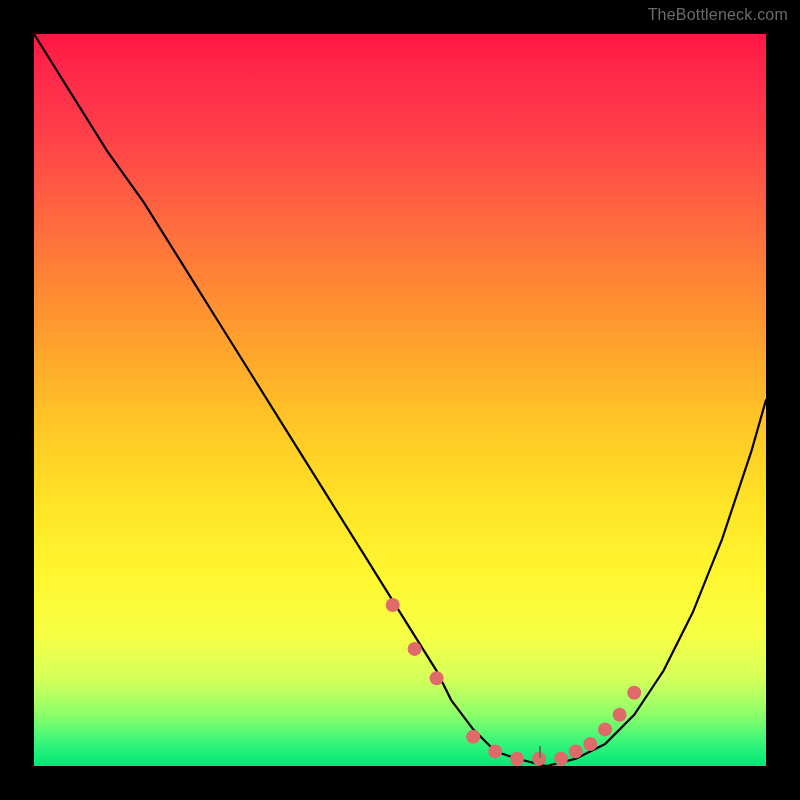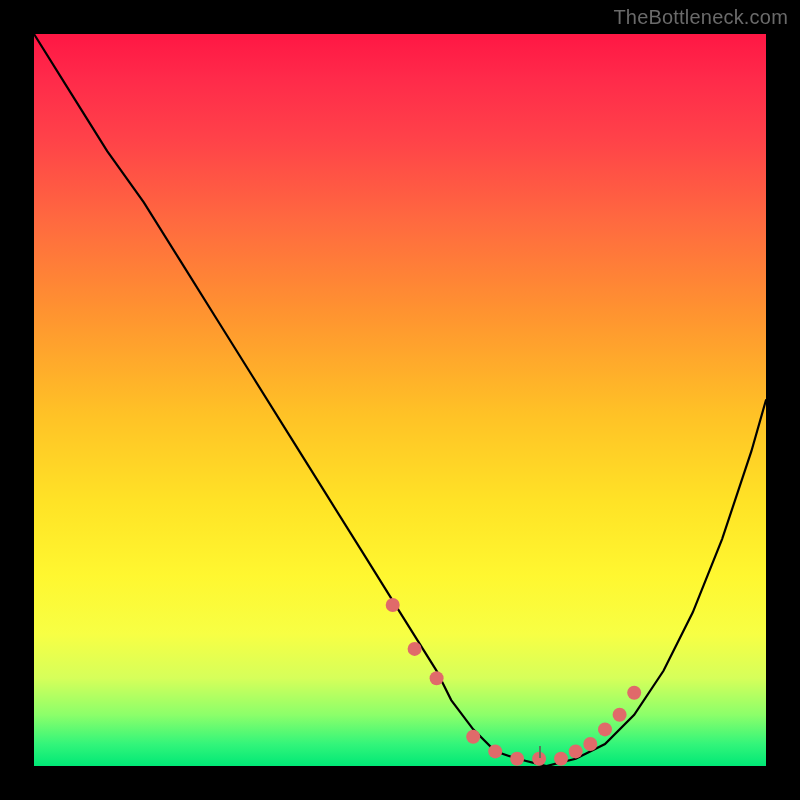--- a/index.html
+++ b/index.html
@@ -39,21 +39,21 @@
       #8cff6a 93%,
       #33f57a 97%,
       #00e876 100%
     );
   }
   .watermark {
     position: absolute;
     top: 6px;
     right: 12px;
     color: #6a6a6a;
-    font-size: 20px;
+    font-size: 16px;
     letter-spacing: 0.2px;
     user-select: none;
   }
   svg.curve {
     position: absolute;
     left: 0;
     top: 0;
     width: 732px;
     height: 732px;
     overflow: visible;

